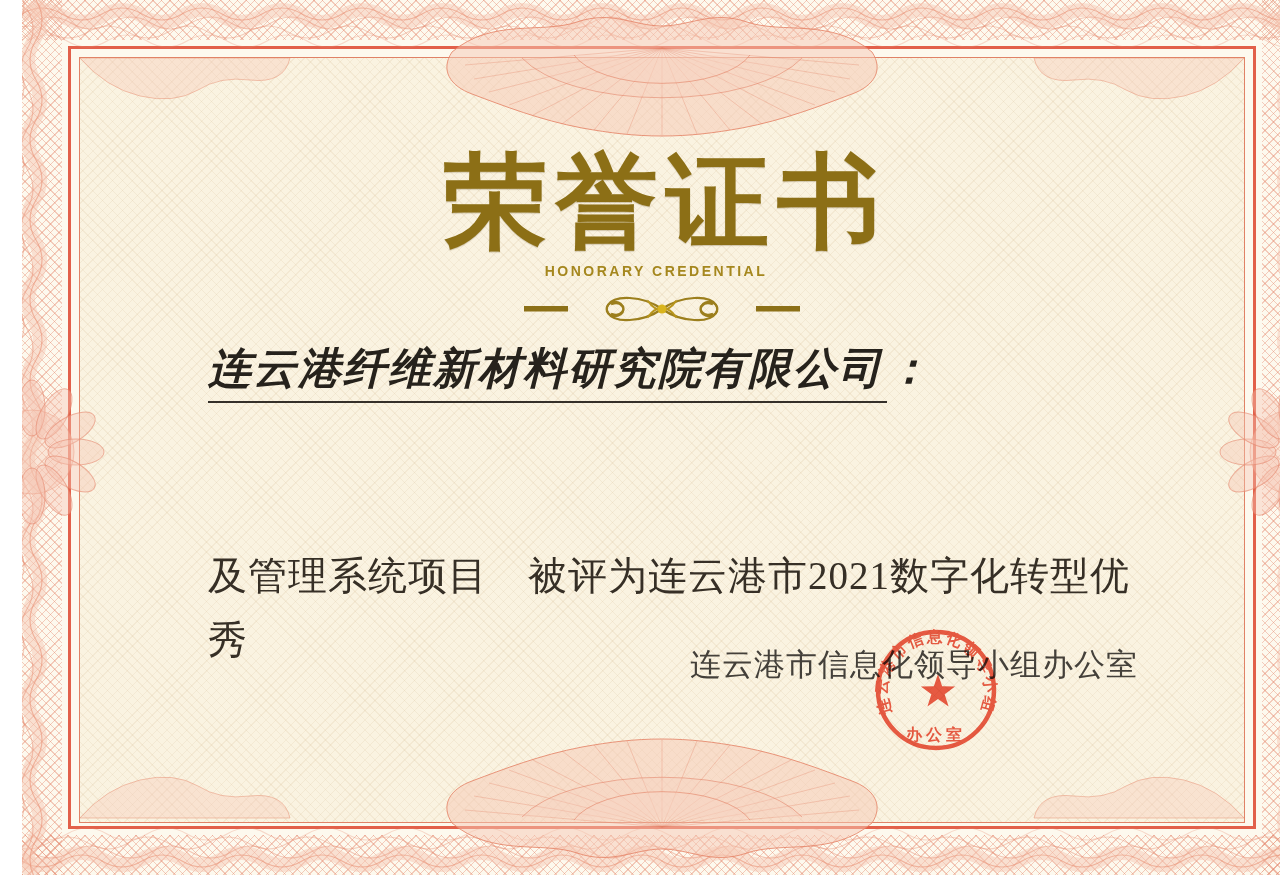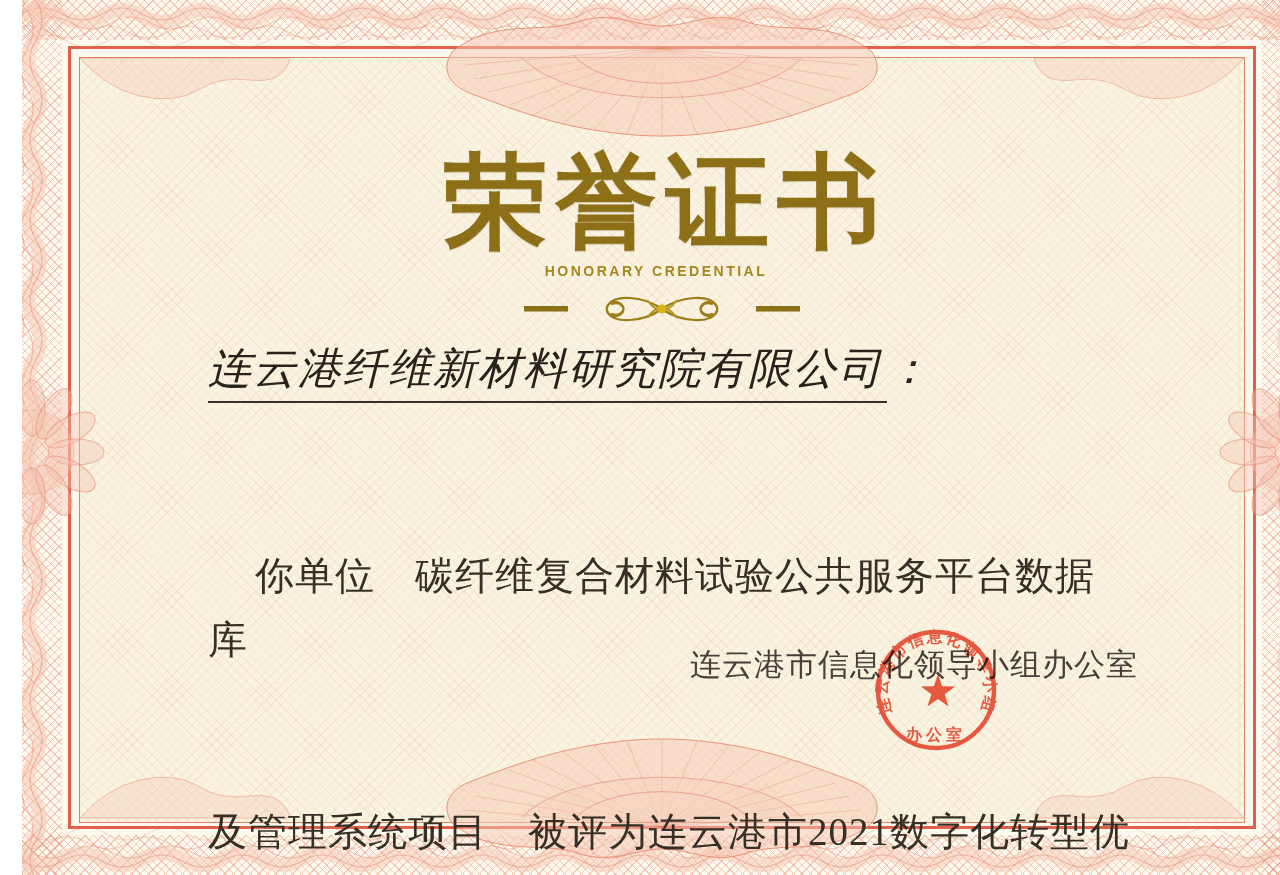--- a/index.html
+++ b/index.html
@@ -45,21 +45,21 @@
     color:#8c6f16; text-shadow:0 1px 1px rgba(86,64,10,.25);
   }
   .subtitle{
     position:absolute; left:0; right:12px; top:263px; text-align:center;
     font-family:"Liberation Sans", sans-serif; font-weight:bold;
     font-size:14px; letter-spacing:2.5px; color:#a5871e;
   }
   .flourish{position:absolute; left:500px; top:290px;}
   .recipient-row{
     position:absolute; left:186px; top:340px;
-    font-size:43px; font-weight:normal; font-style:italic;
+    font-size:43px; font-weight:bold; font-style:italic;
     color:#26221c; letter-spacing:2px; white-space:nowrap;
   }
   .recipient-underline{
     display:inline-block; border-bottom:2.5px solid #35302a;
     padding-bottom:3px; padding-right:4px;
   }
   .body-text{
     position:absolute; left:186px; top:416px; width:925px;
     font-size:39px; line-height:64px; color:#362f26;
     letter-spacing:1px; white-space:pre-wrap;
@@ -176,21 +176,20 @@
     <circle cx="140" cy="19" r="4.5" fill="#d9b41c"></circle>
     <rect x="2" y="16" width="44" height="5.5" fill="#8c7017"></rect>
     <rect x="234" y="16" width="44" height="5.5" fill="#8c7017"></rect>
   </svg>
 
   <div class="recipient-row">
     <span class="recipient-underline">连云港纤维新材料研究院有限公司</span><span>：</span>
   </div>
 
   <div class="body-text">
-    <div class="body-line1">你单位　碳纤维复合材料试验公共服务平台数据库</div>
     <div>及管理系统项目　被评为连云港市2021数字化转型优秀</div>
     
   </div>
 
   <div class="sign-block issuer">连云港市信息化领导小组办公室</div>
 
   <svg class="seal" viewBox="-72 -72 144 144">
     <circle r="58" fill="none" stroke="#e8412a" stroke-width="4.5"></circle>
     <defs>
         <path id="sealArc" d="M -45,20 A 49,49 0 1 1 45,20" fill="none"></path>

